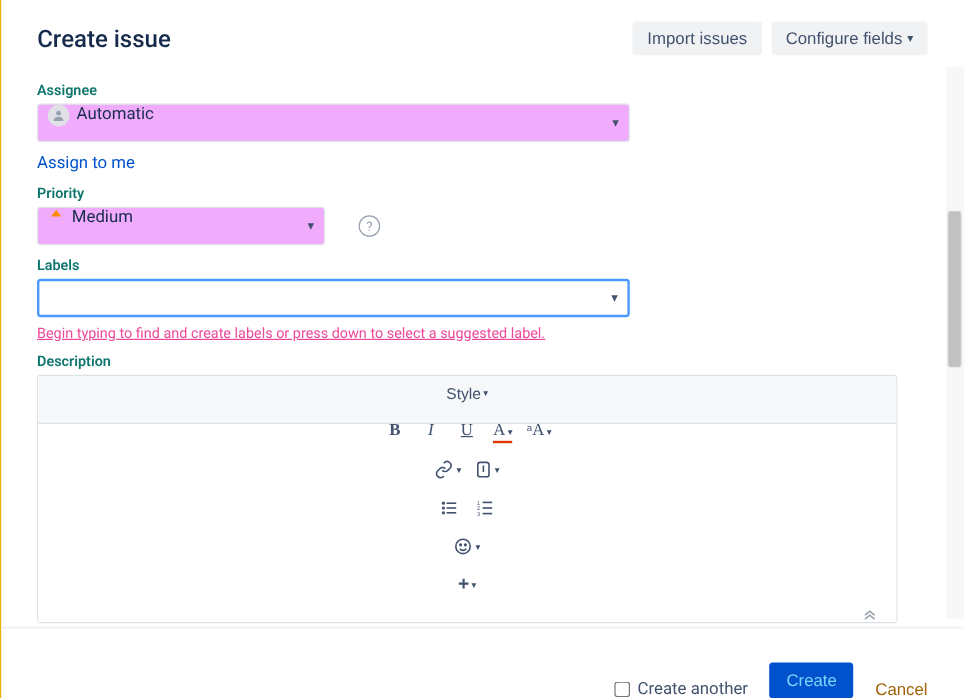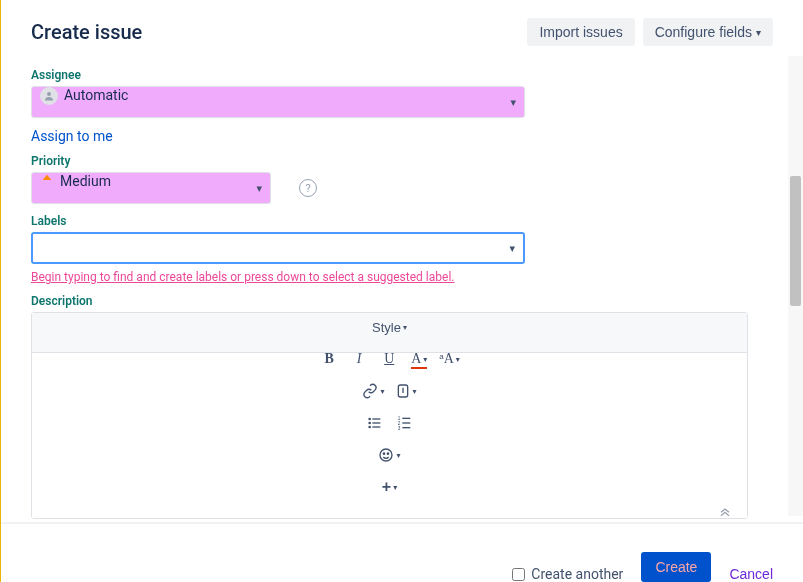--- a/index.html
+++ b/index.html
@@ -204,32 +204,32 @@
     align-items: flex-end;
     justify-content: flex-end;
     padding: 0 30px;
     gap: 18px;
     border-top: 2px solid #f1f2f4;
   }
   .checkbox-row { display: flex; align-items: center; gap: 6px; color: #42526e; font-size: 14px; }
   .checkbox-row input { width: 13px; height: 13px; }
   .btn-primary {
     background: #0052cc;
-    color: #fca5a5;
+    color: #7dd3fc;
     border: none;
     border-radius: 3px;
     padding: 7px 14px;
     font-size: 14px;
     font-weight: 500;
     cursor: pointer;
   }
   .btn-link {
     background: none;
     border: none;
-    color: #6d28d9;
+    color: #a16207;
     font-size: 14px;
     cursor: pointer;
   }
   .fake-scrollbar {
     position: absolute;
     right: 0; top: 56px; bottom: 66px;
     width: 15px;
     background: #f7f7f7;
   }
   .fake-thumb {

